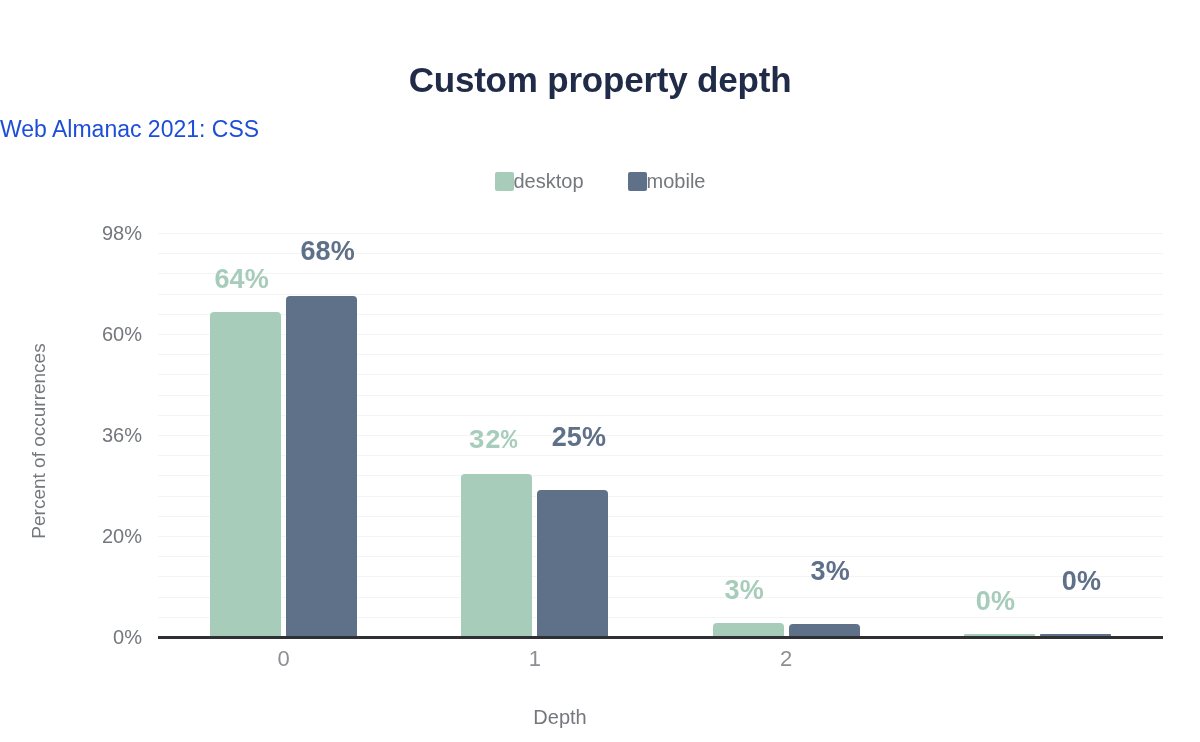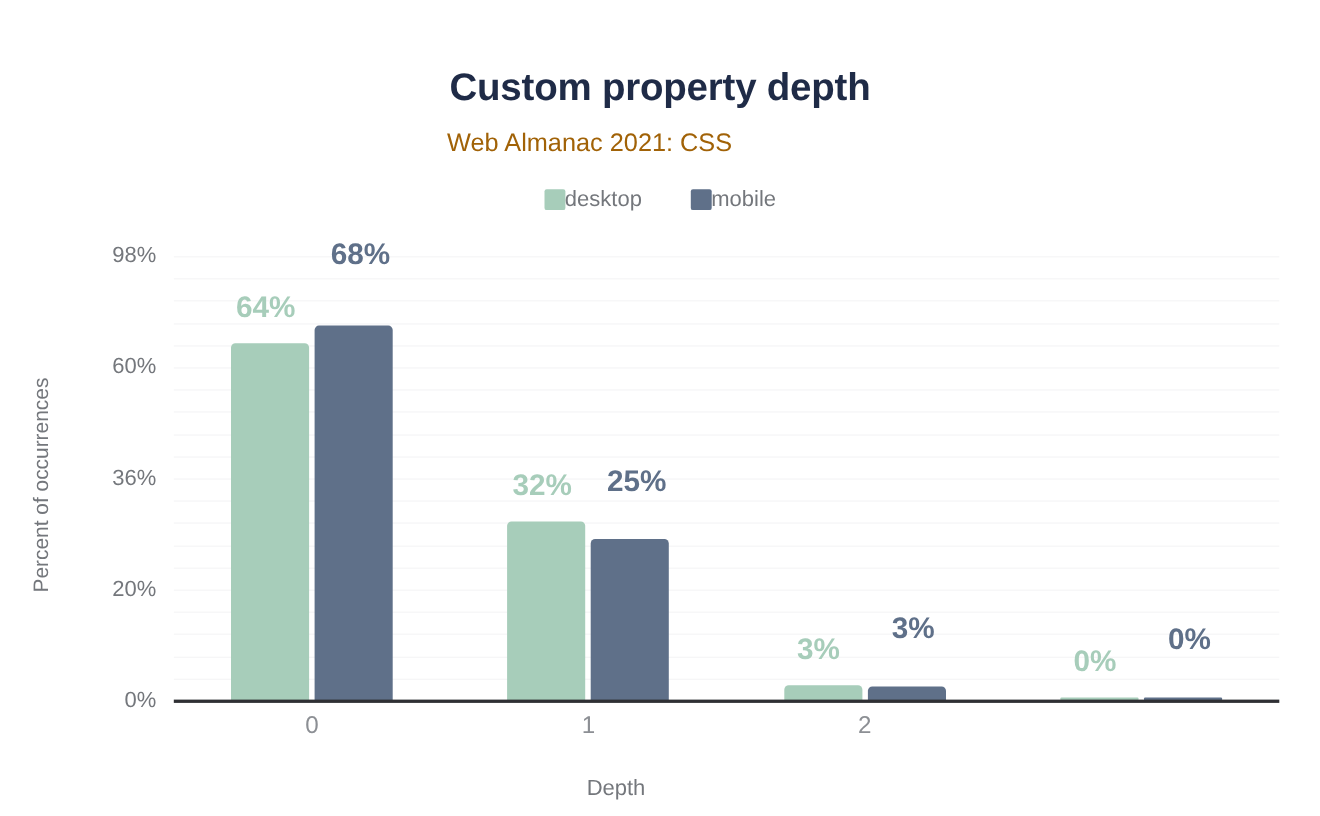--- a/index.html
+++ b/index.html
@@ -31,24 +31,24 @@
     text-align: center;
     font-size: 35px;
     font-weight: bold;
     color: #1f2b47;
     letter-spacing: -0.2px;
   }
   .chart-subtitle {
     position: absolute;
     left: 0; top: 88px;
     width: 1072px;
-    text-align: center;
+    text-align: left;
     font-size: 23px;
     font-weight: normal;
-    color: #a16207;
+    color: #1d4ed8;
   }
 
   
   .legend {
     position: absolute;
     left: 0; top: 142px;
     width: 1200px;
     display: flex;
     justify-content: center;
     align-items: center;
@@ -217,22 +217,22 @@
   </div>
 
   <div class="axis-line"></div>
   <div id="x-ticks">
       <div class="x-tick" style="left: 283.625px;">0</div>
       <div class="x-tick" style="left: 534.875px;">1</div>
       <div class="x-tick" style="left: 786.125px;">2</div>
     </div>
   <div id="bar-labels">
       <div class="bar-label" style="color: rgb(167, 205, 186); left: 241.625px; top: 236.285px;">64%</div>
-      <div class="bar-label" style="color: rgb(95, 112, 137); left: 327.625px; top: 188px;">68%</div>
-      <div class="bar-label" style="color: rgb(167, 205, 186); left: 492.875px; top: 398.39px;">32%</div>
+      <div class="bar-label" style="color: rgb(95, 112, 137); left: 327.625px; top: 208px;">68%</div>
+      <div class="bar-label" style="color: rgb(167, 205, 186); left: 492.875px; top: 398.39px; font-family: Liberation Mono, monospace;">32%</div>
       <div class="bar-label" style="color: rgb(95, 112, 137); left: 578.875px; top: 394.045px;">25%</div>
       <div class="bar-label" style="color: rgb(167, 205, 186); left: 744.125px; top: 546.86px;">3%</div>
       <div class="bar-label" style="color: rgb(95, 112, 137); left: 830.125px; top: 528.375px;">3%</div>
       <div class="bar-label" style="color: rgb(167, 205, 186); left: 995.375px; top: 558px;">0%</div>
       <div class="bar-label" style="color: rgb(95, 112, 137); left: 1081.38px; top: 538px;">0%</div>
     </div>
 
   <div class="x-axis-title">Depth</div>
 </div>
 

